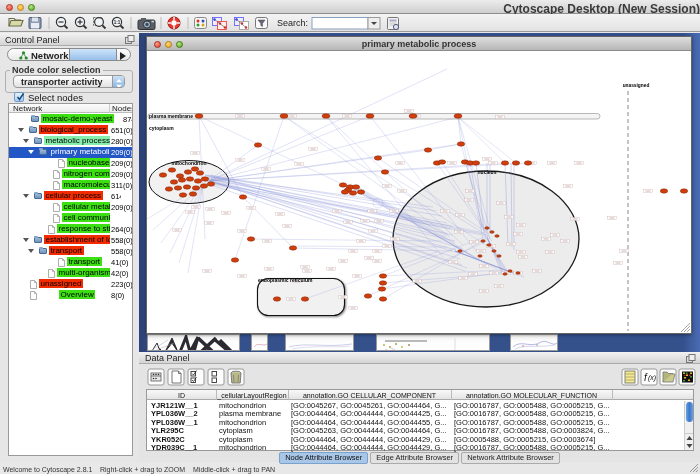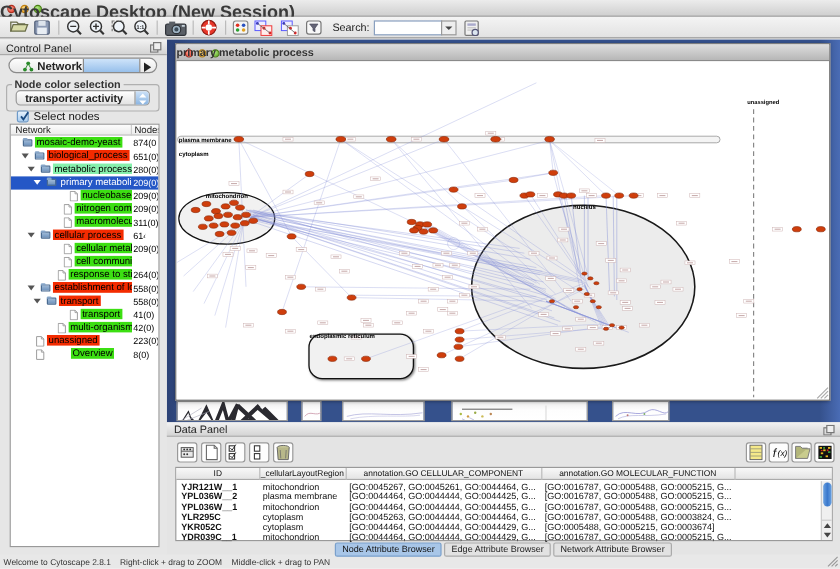--- a/index.html
+++ b/index.html
@@ -3,21 +3,21 @@
 *{margin:0;padding:0;box-sizing:border-box;font-family:"Liberation Sans",sans-serif;}
 #app{position:relative;width:700px;height:474px;overflow:hidden;background:#e8e8e8;}
 .tl{position:absolute;top:4px;width:7px;height:7px;border-radius:50%;}
 </style></head><body>
 <div id="app">
 
 <div style="position:absolute;left:0;top:0;width:700px;height:14px;background:linear-gradient(#ececec,#cfcfcf);border-bottom:1px solid #8e8e8e;">
  <div class="tl" style="left:6px;background:radial-gradient(circle at 35% 30%,#ff9a8a,#e33e2b);border:0.5px solid #b03020;"></div>
  <div class="tl" style="left:17px;background:radial-gradient(circle at 35% 30%,#ffd97a,#f5a623);border:0.5px solid #c08010;"></div>
  <div class="tl" style="left:28px;background:radial-gradient(circle at 35% 30%,#b5e98a,#57a816);border:0.5px solid #4a8012;"></div>
- <div style="position:absolute;left:0;right:0;top:1.5px;text-align:left;font-size:15px;font-weight:bold;color:#3a3a3a;">Cytoscape Desktop (New Session)</div>
+ <div style="position:absolute;left:0;right:0;top:1.5px;text-align:right;font-size:12px;font-weight:bold;color:#3a3a3a;">Cytoscape Desktop (New Session)</div>
 </div>
 
 <div style="position:absolute;left:0;top:14px;width:700px;height:18px;background:linear-gradient(#f4f4f4,#e2e2e2);border-bottom:1px solid #9a9a9a;">
 <svg width="700" height="18">
 
  <g stroke="#6a6d4a" stroke-width="1.1" fill="#d8dba8">
           <path d="M9 12 L11 6.5 L23 6.5 L21 12 Z"></path>
           <path d="M9 12 L9 4.5 L14 4.5 L15.5 6 L21 6" fill="none"></path>
         </g>
 
@@ -166,21 +166,21 @@
           <circle cx="12" cy="11" r="0.8" fill="#b77"></circle>
           <circle cx="26" cy="10" r="0.8" fill="#7a6"></circle>
         </svg>
   </div>
 
   <div style="position:absolute;left:7px;top:3px;width:546px;height:298px;background:#fff;border:1px solid #666;border-radius:0;box-shadow:0 1px 3px rgba(0,0,0,0.4);">
     <div style="position:relative;width:100%;height:14px;background:linear-gradient(#dedede,#b7b7b7);border-bottom:1px solid #8a8a8a;">
       <div class="tl" style="left:7px;top:3.5px;width:7px;height:7px;background:radial-gradient(circle at 35% 30%,#ff9a8a,#e33e2b);border:0.5px solid #a02f1f;"></div>
       <div class="tl" style="left:18px;top:3.5px;width:7px;height:7px;background:radial-gradient(circle at 35% 30%,#ffd97a,#f0a020);border:0.5px solid #b07c10;"></div>
       <div class="tl" style="left:29px;top:3.5px;width:7px;height:7px;background:radial-gradient(circle at 35% 30%,#b5e98a,#56a515);border:0.5px solid #477c10;"></div>
-      <div style="position:absolute;left:0;right:0;top:2px;text-align:left;font-size:9px;font-weight:bold;color:#333;">primary metabolic process</div>
+      <div style="position:absolute;left:0;right:0;top:2px;text-align:center;font-size:9px;font-weight:bold;color:#333;">primary metabolic process</div>
     </div>
     <div style="position:relative;width:544px;height:282px;overflow:hidden;">
       <svg width="544" height="282" viewBox="0 0 544 282" style="position:absolute;left:0;top:0">
 <rect x="0" y="0" width="544" height="282" fill="#ffffff"></rect>
 <ellipse cx="339" cy="188" rx="93" ry="68" fill="#ececec" stroke="#1a1a1a" stroke-width="1.3"></ellipse>
 <rect x="1" y="62.5" width="452" height="5.5" rx="2.7" fill="#f4f4f4" stroke="#9a9a9a" stroke-width="0.7"></rect>
 <ellipse cx="42" cy="131" rx="40" ry="21.5" fill="#f1f1f1" stroke="#111" stroke-width="1"></ellipse>
 <rect x="110.5" y="227.5" width="87" height="37" rx="11" fill="#f1f1f1" stroke="#111" stroke-width="1.1" style="filter:drop-shadow(1.5px 1.5px 1px rgba(0,0,0,0.5))"></rect>
 <line x1="481" y1="40" x2="481" y2="280" stroke="#888" stroke-width="1" stroke-dasharray="4,3"></line>
 <line x1="58" y1="124" x2="295" y2="165" stroke="#8791d6" stroke-width="0.5" opacity="0.58"></line>
@@ -779,21 +779,21 @@
  </div>
  <span style="position:absolute;left:28px;top:59px;font-size:9.5px;color:#111;">Select nodes</span>
 
  <div style="position:absolute;left:8px;top:70px;width:125px;height:353px;background:#fff;border:1px solid #999;overflow:hidden;">
    <div style="position:absolute;left:0;top:0;width:123px;height:9px;background:linear-gradient(#fcfcfc,#ececec);border-bottom:1px solid #bbb;">
      <span style="position:absolute;left:4px;top:0px;font-size:8px;color:#222;">Network</span>
      <span style="position:absolute;left:103px;top:0px;font-size:8px;color:#222;">Nodes</span>
      <div style="position:absolute;left:100px;top:0;width:1px;height:9px;background:#ccc;"></div>
    </div>
    <div style="position:absolute;left:0;top:9.5px;width:123px;">
-     <div style="position:absolute;left:0;top:0px;width:121px;height:11px;overflow:hidden;">
+     <div style="position:absolute;left:12px;top:0px;width:121px;height:11px;overflow:hidden;">
             <div style="position:absolute;left:10px;top:2.5px;width:8px;height:6px;background:linear-gradient(#9db8d6,#6f93bd);border:0.5px solid #4a6b91;border-radius:1px;"></div>
             <div style="position:absolute;left:10px;top:1px;width:4px;height:2px;background:#86a5c8;border-radius:1px 1px 0 0;"></div>
             <div style="position:absolute;left:20px;top:0.5px;width:81px;overflow:hidden;white-space:nowrap;font-size:8px;line-height:10px;"><span style="background:#3cdf12;color:#000;font-size:8px;line-height:10px;padding:0 1.5px;">mosaic-demo-yeast</span></div>
             <span style="position:absolute;left:102px;top:1px;color:#000;font-size:7.5px;line-height:10px;white-space:nowrap;">874(0)</span>
           </div>
           <div style="position:absolute;left:0;top:11px;width:123px;height:11px;overflow:hidden;">
             <div style="position:absolute;left:9px;top:3.5px;width:0;height:0;border-left:3.5px solid transparent;border-right:3.5px solid transparent;border-top:4.5px solid #555;"></div>
             <div style="position:absolute;left:20px;top:2.5px;width:8px;height:6px;background:linear-gradient(#9db8d6,#6f93bd);border:0.5px solid #4a6b91;border-radius:1px;"></div>
             <div style="position:absolute;left:20px;top:1px;width:4px;height:2px;background:#86a5c8;border-radius:1px 1px 0 0;"></div>
             <div style="position:absolute;left:30px;top:0.5px;width:71px;overflow:hidden;white-space:nowrap;font-size:8px;line-height:10px;"><span style="background:#f32b00;color:#000;font-size:8px;line-height:10px;padding:0 1.5px;">biological_process</span></div>

